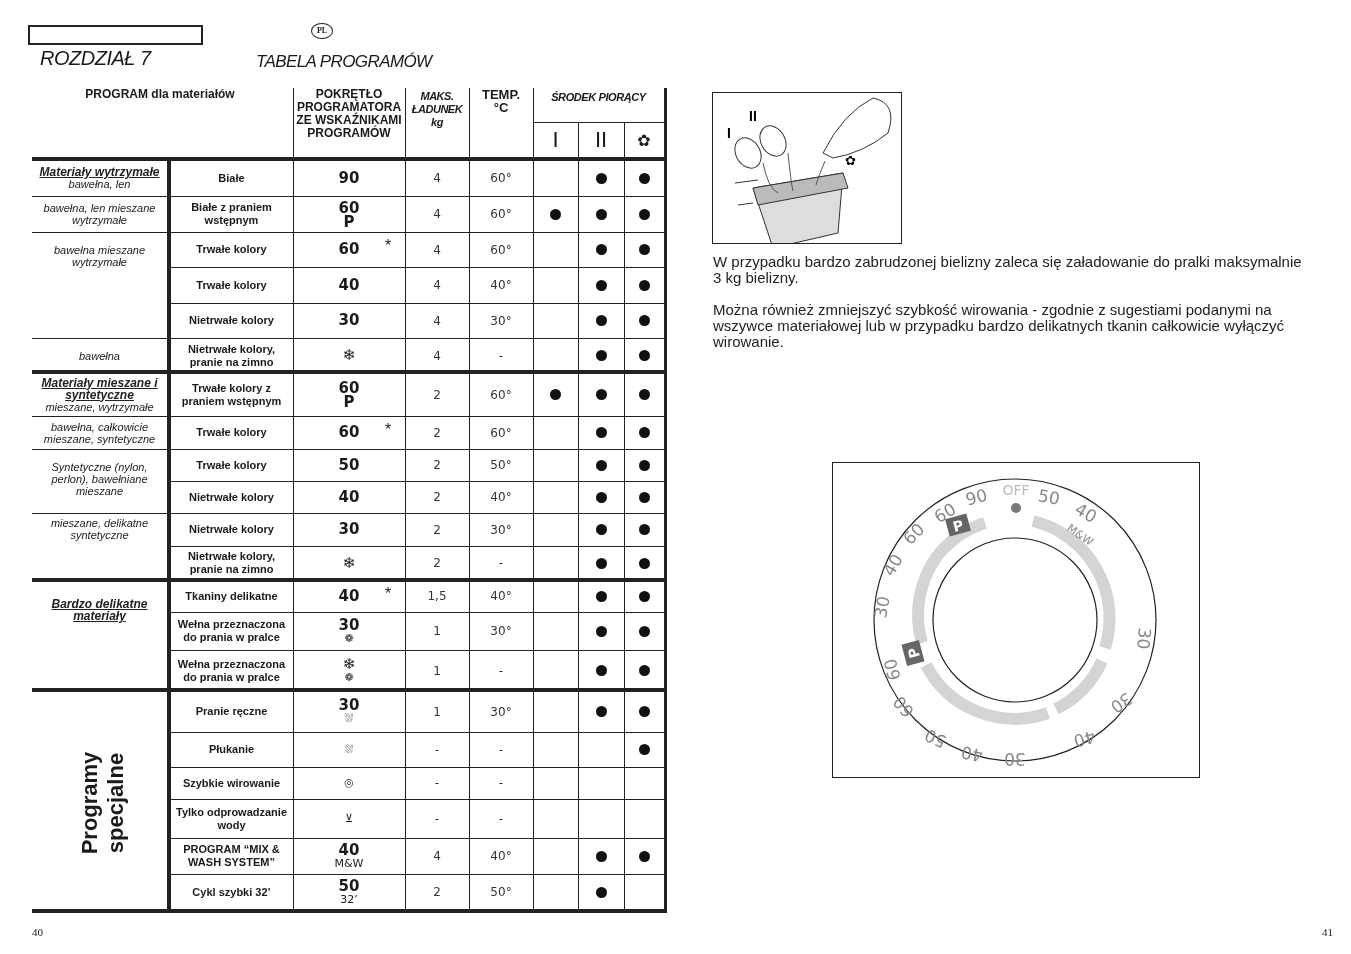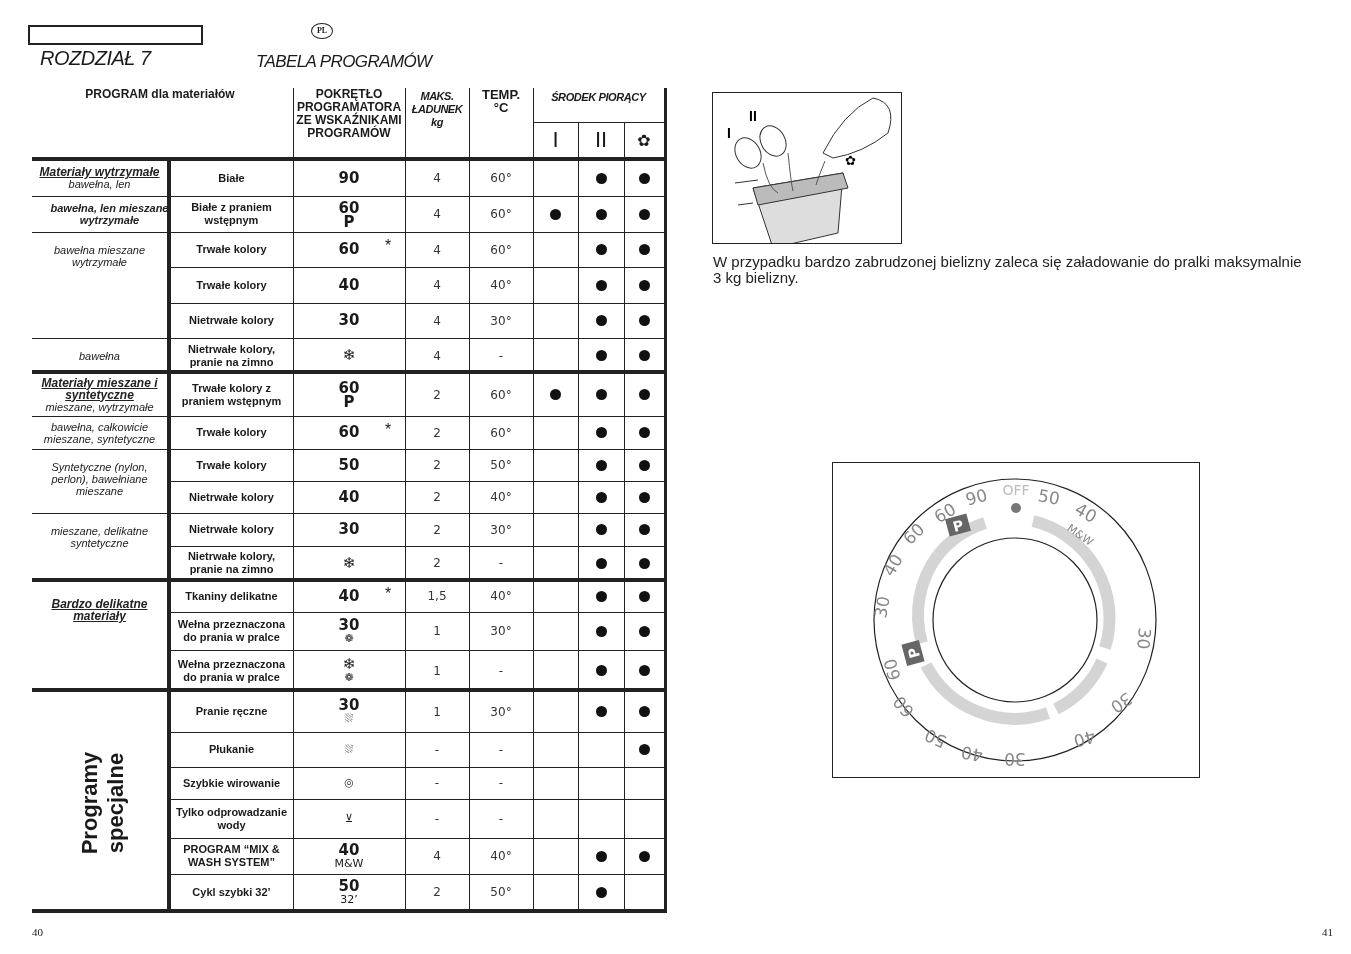--- a/index.html
+++ b/index.html
@@ -466,40 +466,40 @@
         <div class="dot" style=""></div>
       </div>
       <div class="cell " style="left: 624px; top: 874px; width: 40px; height: 36px;"></div>
     </div>
   </div>
 <div id="mats">
     <div class="cell mat" style="left: 32px; top: 160px; width: 135px; height: 36px;">
       <u>Materiały wytrzymałe</u>
       <span>bawełna, len</span>
     </div>
-    <div class="cell mat" style="left: 42px; top: 196px; width: 135px; height: 36px; font-weight: bold;">
+    <div class="cell mat" style="left: 32px; top: 196px; width: 135px; height: 36px;">
       <span>bawełna, len mieszane wytrzymałe</span>
     </div>
     <div class="cell mat" style="left: 32px; top: 232px; width: 135px; height: 71px; justify-content: flex-start; padding-top: 12px;">
       <span>bawełna mieszane wytrzymałe</span>
     </div>
     <div class="cell mat" style="left: 32px; top: 338px; width: 135px; height: 35px;">
       <span>bawełna</span>
     </div>
     <div class="cell mat" style="left: 32px; top: 373px; width: 135px; height: 43px;">
       <u>Materiały mieszane i syntetyczne</u>
       <span>mieszane, wytrzymałe</span>
     </div>
     <div class="cell mat" style="left: 32px; top: 416px; width: 135px; height: 33px;">
       <span>bawełna, całkowicie mieszane, syntetyczne</span>
     </div>
     <div class="cell mat" style="left: 32px; top: 449px; width: 135px; height: 51px; justify-content: flex-start; padding-top: 12px;">
       <span>Syntetyczne (nylon, perlon), bawełniane mieszane</span>
     </div>
-    <div class="cell mat" style="left: 32px; top: 513px; width: 135px; height: 47px; justify-content: flex-start; padding-top: 12px;">
+    <div class="cell mat" style="left: 32px; top: 513px; width: 135px; height: 47px; justify-content: flex-start; padding-top: 4px;">
       <span>mieszane, delikatne syntetyczne</span>
     </div>
     <div class="cell mat" style="left: 32px; top: 580px; width: 135px; height: 60px;">
       <u>Bardzo delikatne materiały</u>
     </div>
   </div>
 
 <div class="special-label">
     <span style="width:130px;white-space:normal;">Programy specjalne</span>
   </div>
@@ -515,20 +515,21 @@
     <ellipse cx="35" cy="60" rx="12" ry="16" transform="rotate(-30 35 60)" fill="#fff" stroke="#333"></ellipse>
     <ellipse cx="60" cy="48" rx="12" ry="16" transform="rotate(-30 60 48)" fill="#fff" stroke="#333"></ellipse>
     <path d="M50 70 Q55 95 65 100 M75 60 Q78 90 80 98" stroke="#555" fill="none"></path>
     <path d="M110 60 Q130 20 160 5 Q185 10 175 40 Q150 60 120 65 Z" fill="#fff" stroke="#333"></path>
     <path d="M112 68 Q105 85 103 92" stroke="#555" fill="none"></path>
   </svg>
 </div>
 
 <div class="notes">
   <p>W przypadku bardzo zabrudzonej bielizny zaleca się załadowanie do pralki maksymalnie 3 kg bielizny.</p>
+  <p>Można również zmniejszyć szybkość wirowania - zgodnie z sugestiami podanymi na wszywce materiałowej lub w przypadku bardzo delikatnych tkanin całkowicie wyłączyć wirowanie.</p>
 </div>
 
 <div class="dial-box">
   <svg width="366" height="314" viewBox="0 0 366 314" id="dial-svg">
     <circle cx="182" cy="157" r="141" fill="#fff" stroke="#222" stroke-width="1.2"></circle>
     <path d="M 105 92 A 100 100 0 0 1 152 60" stroke="#d4d4d4" stroke-width="12" fill="none"></path>
     <path d="M 89 180 A 100 100 0 0 1 105 92" stroke="#d4d4d4" stroke-width="12" fill="none"></path>
     <path d="M 93 202 A 100 100 0 0 0 215 250" stroke="#d4d4d4" stroke-width="12" fill="none"></path>
     <path d="M 223 246 A 100 100 0 0 0 269 198" stroke="#d4d4d4" stroke-width="12" fill="none"></path>
     <path d="M 200 58 A 100 100 0 0 1 272 185" stroke="#d4d4d4" stroke-width="12" fill="none"></path>

